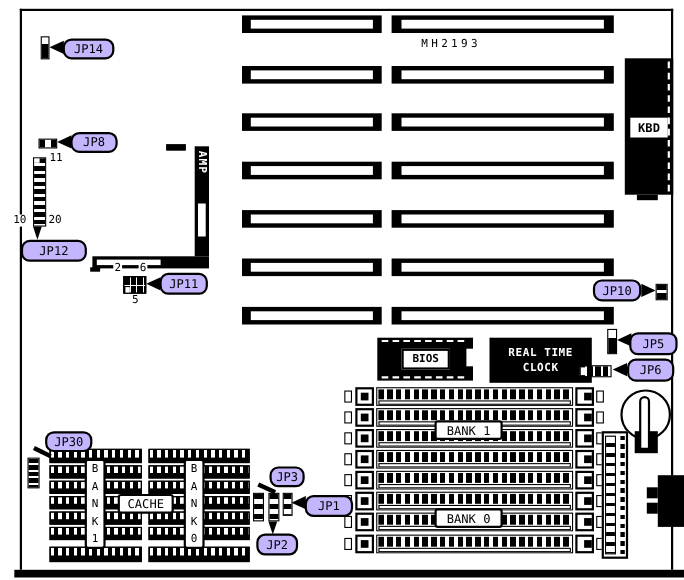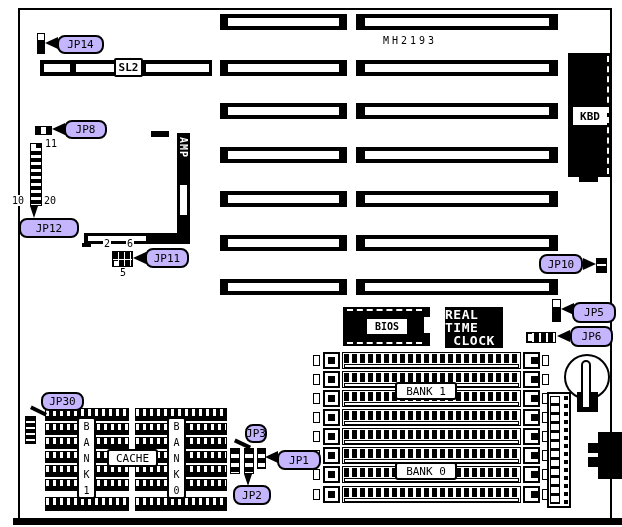--- a/index.html
+++ b/index.html
@@ -28,45 +28,39 @@
   .simm{position:absolute;width:179px;height:17px;background:#fff;border:1px solid #000;padding:1px}
   .simm-teeth{height:9px;background:repeating-linear-gradient(90deg,#000 0 5px,#fff 5px 8px)}
   .simm-bar{height:4px;margin-top:1px;background:#fff;border:1px solid #000}
   .bracket{position:absolute;width:17px;height:17px;background:#fff;border:2px solid #000;z-index:2}
   .bracket i{position:absolute;width:7px;height:7px;background:#000}
   .hole{position:absolute;width:7px;height:11px;background:#fff;border:1px solid #000;z-index:1}
   .vlabel{position:absolute;background:#fff;border:2px solid #000;border-radius:3px;text-align:center;
           font-size:10px;line-height:16px;white-space:pre;z-index:8}
   .hlabel{position:absolute;background:#fff;border:2px solid #000;border-radius:3px;
           display:flex;align-items:center;justify-content:center;font-size:11px;z-index:8}
-  .rtc{position:absolute;left:445px;top:307px;width:58px;height:41px;background:#000;color:#fff;
+  .rtc{position:absolute;left:445px;top:307px;width:93px;height:41px;background:#000;color:#fff;
        display:flex;flex-direction:column;align-items:center;justify-content:center;
-       font-size:13px;font-weight:bold;line-height:13px;letter-spacing:.5px}
+       font-size:10px;font-weight:bold;line-height:13px;letter-spacing:.5px}
   .circle{position:absolute;border-radius:50%;border:2px solid #000;background:#fff}
 </style>
 </head>
 <body>
 
 <div class="canvas">
   <div class="frame"></div>
   <div class="bottom-edge"></div>
 
   <div class="bar" style="left:220px;top:14px;width:127px;height:16px">
       <i class="seg" style="left:8px;top:4px;width:111px;height:8px"></i>
     </div>
   <div class="bar" style="left:356px;top:14px;width:202px;height:16px">
       <i class="seg" style="left:9px;top:4px;width:184px;height:8px"></i>
     </div>
 
-  <div class="bar" style="left:40px;top:60px;width:172px;height:16px">
-    <i class="seg" style="left:4px;top:4px;width:26px;height:8px"></i>
-    <i class="seg" style="left:36px;top:4px;width:38px;height:8px"></i>
-    <i class="seg" style="left:106px;top:4px;width:63px;height:8px"></i>
-    <b class="slbox" style="left:74px;top:-2px">SL2</b>
-  </div>
   <div class="bar" style="left:220px;top:60px;width:127px;height:16px">
       <i class="seg" style="left:8px;top:4px;width:111px;height:8px"></i>
     </div>
   <div class="bar" style="left:356px;top:60px;width:202px;height:16px">
       <i class="seg" style="left:9px;top:4px;width:184px;height:8px"></i>
     </div>
 
   <div class="bar" style="left:220px;top:103px;width:127px;height:16px">
       <i class="seg" style="left:8px;top:4px;width:111px;height:8px"></i>
     </div>
@@ -326,21 +320,21 @@
 N
 K
 1</div>
   <div class="vlabel" style="left:167px;top:417px;width:19px;height:82px">B
 A
 N
 K
 0</div>
   <div class="hlabel" style="left:107px;top:449px;width:51px;height:18px">CACHE</div>
 
-  <div class="callout" style="left:245px;top:424px;width:22px;height:19px">JP3</div>
+  <div class="callout" style="left:245px;top:424px;width:32px;height:19px">JP3</div>
   <div class="diag" style="left:234px;top:442px;width:17px;height:4px;transform:rotate(25deg)"></div>
   <div class="pin" style="left:230px;top:448px;width:10px;height:26px;background:repeating-linear-gradient(180deg,#000 0 5px,#fff 5px 9px)"></div>
   <div class="pin" style="left:244px;top:448px;width:10px;height:26px;background:repeating-linear-gradient(180deg,#000 0 5px,#fff 5px 9px)"></div>
   <div class="pin" style="left:257px;top:448px;width:9px;height:21px;background:repeating-linear-gradient(180deg,#000 0 5px,#fff 5px 9px)"></div>
   <div class="tri-l" style="left:265px;top:451px"></div>
   <div class="callout" style="left:277px;top:450px;width:44px;height:20px">JP1</div>
   <div class="tri-d" style="left:244px;top:474px"></div>
   <div class="callout" style="left:233px;top:485px;width:38px;height:20px">JP2</div>
 
 </div>

